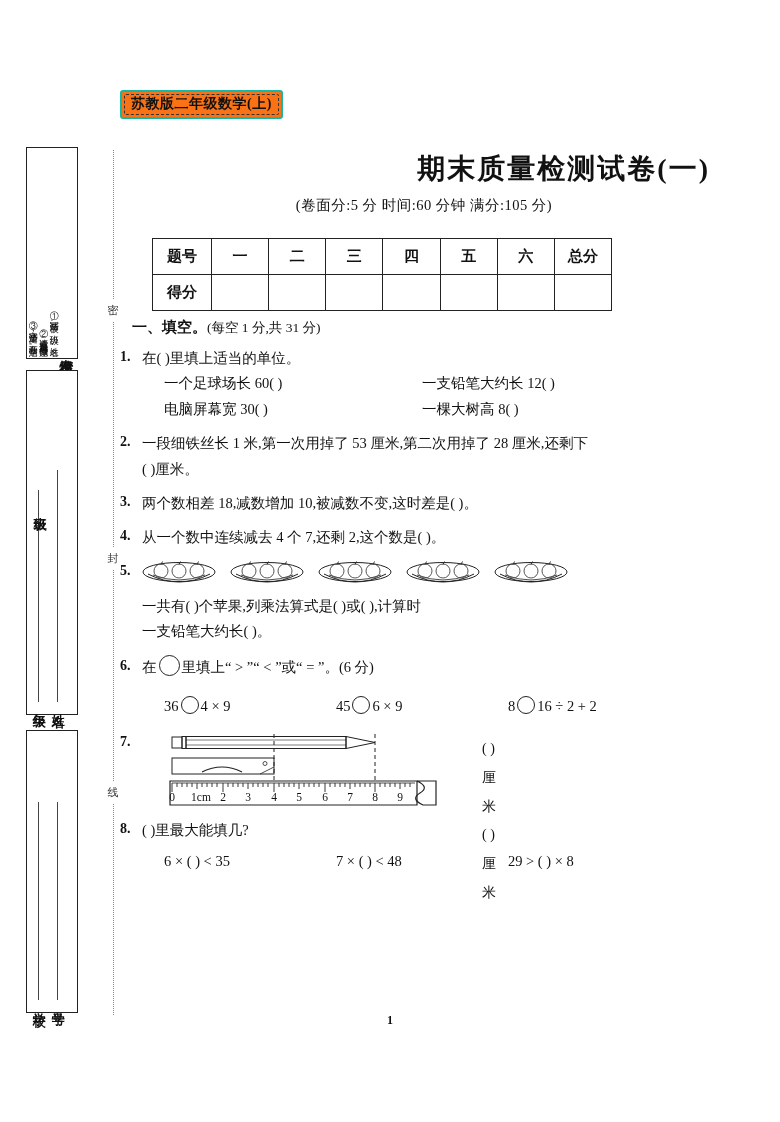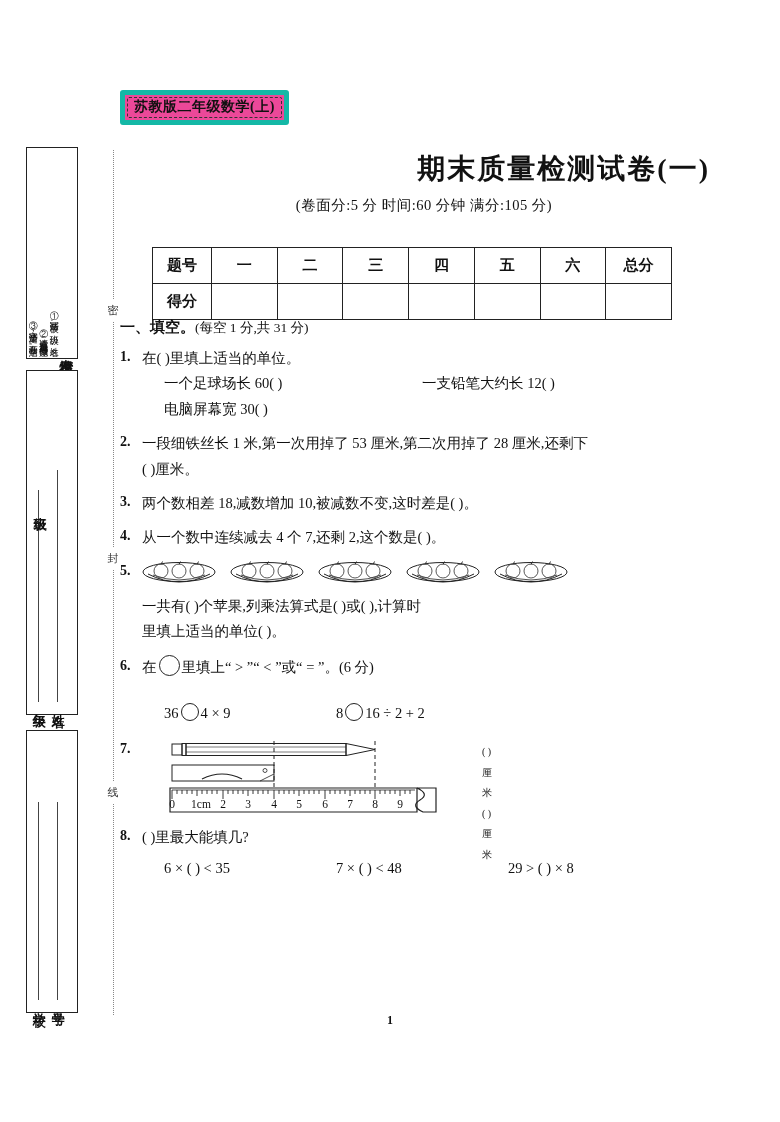--- a/index.html
+++ b/index.html
@@ -59,52 +59,52 @@
     position:absolute;left:104px;width:18px;text-align:center;
     background:#fff;font-size:11px;color:#333;padding:3px 0;
   }
   #seal-mi{top:300px;}
   #seal-feng{top:548px;}
   #seal-xian{top:782px;}
 
   
   #edition-badge{
     position:absolute;left:120px;top:90px;
-    border:5px solid #14b8a6;border-radius:3px;
+    border:2px solid #14b8a6;border-radius:3px;
     padding:3px 9px 4px 9px;
     font-size:14px;font-weight:bold;letter-spacing:0.5px;
-    background:#ec4899;
+    background:#f97316;
   }
   #edition-badge::after{
     content:"";position:absolute;inset:2px;
     border:1px dashed #333;border-radius:2px;pointer-events:none;
   }
   #paper-title{
     position:absolute;left:150px;top:150px;width:560px;
     text-align:right;font-size:28px;font-weight:bold;letter-spacing:2px;
   }
   #paper-subtitle{
     position:absolute;left:144px;top:196px;width:560px;
     text-align:center;font-size:14.5px;letter-spacing:0.5px;
   }
 
   
   #score-table{
-    position:absolute;left:152px;top:247px;width:520px;
+    position:absolute;left:152px;top:238px;width:460px;
     border-collapse:collapse;table-layout:fixed;font-family:Liberation Mono, monospace;
   }
   #score-table td{
     border:1px solid #222;height:33px;text-align:center;
     font-size:15px;font-weight:bold;
   }
   #score-table td.first{width:56px;}
 
   
   #content{position:absolute;left:120px;top:318px;width:560px;font-size:14.5px;}
-  .sec-head{font-size:15px;font-weight:bold;margin:0 0 9px 0;}
+  .sec-head{font-size:15px;font-weight:bold;margin:0 0 9px 12px;}
   .sec-head .small{font-weight:normal;font-size:13.5px;}
   .q{margin:0 0 9px 0;position:relative;padding-left:22px;line-height:1.62;}
   .qnum{position:absolute;left:0;top:0;font-weight:bold;font-size:14px;}
   .qline{line-height:1.75;}
   .indent{padding-left:22px;}
 
   .cols2{display:flex;}
   .cols2 > div{width:50%;}
   .cols3{display:flex;}
   .cols3 > div{width:33.33%;}
@@ -118,21 +118,21 @@
 
   
   #plates{display:flex;gap:14px;padding-left:22px;margin:3px 0 4px 0;}
   .plate{position:relative;width:74px;height:30px;}
   .plate svg{display:block;}
 
   
   #fig7{position:relative;padding-left:22px;margin-top:2px;}
   #fig7 .figwrap{position:relative;width:300px;height:78px;}
   #fig7 .answers{
-    position:absolute;left:318px;top:4px;font-size:10px;line-height:2.05;
+    position:absolute;left:318px;top:4px;font-size:14px;line-height:2.05;
   }
 
   #page-num{
     position:absolute;left:0;right:0;top:1013px;
     text-align:center;font-size:12px;font-weight:bold;
   }
 </style>
 </head>
 <body>
 
@@ -212,20 +212,21 @@
 
     <div class="q">
       <span class="qnum">1.</span>
       <div class="qline">在(        )里填上适当的单位。</div>
       <div class="cols2 qline indent">
         <div>一个足球场长 60(        )</div>
         <div>一支铅笔大约长 12(        )</div>
       </div>
       <div class="cols2 qline indent">
         <div>电脑屏幕宽 30(        )</div>
+        <div>一棵大树高 8(        )</div>
       </div>
     </div>
 
     <div class="q">
       <span class="qnum">2.</span>
       <div class="qline">一段细铁丝长 1 米,第一次用掉了 53 厘米,第二次用掉了 28 厘米,还剩下</div>
       <div class="qline">(        )厘米。</div>
     </div>
 
     <div class="q">
@@ -301,28 +302,29 @@
             <circle cx="19" cy="11" r="7" fill="none" stroke="#444" stroke-width="0.9"></circle>
             <path d="M19 4.5 L20.5 1.5" stroke="#333" stroke-width="1"></path>
             <circle cx="37" cy="11" r="7" fill="none" stroke="#444" stroke-width="0.9"></circle>
             <path d="M37 4.5 L38.5 1.5" stroke="#333" stroke-width="1"></path>
             <circle cx="55" cy="11" r="7" fill="none" stroke="#444" stroke-width="0.9"></circle>
             <path d="M55 4.5 L56.5 1.5" stroke="#333" stroke-width="1"></path>
           </svg>
         </div>
       </div>
       <div class="qline">一共有(        )个苹果,列乘法算式是(                )或(                ),计算时</div>
-      <div class="qline">里填上适当的单位(                )。</div>
+      <div class="qline">一支铅笔大约长(                )。</div>
     </div>
 
     <div class="q" style="margin-top:11px;">
       <span class="qnum">6.</span>
       <div class="qline"><span>在</span><span class="circ"></span><span>里填上“ &gt; ”“ &lt; ”或“ = ”。(6 分)</span></div>
-      <div class="cols3 qline indent" style="margin-top:20px;">
+      <div class="cols3 qline indent" style="margin-top:13px;">
         <div><span>36</span><span class="circ sm"></span><span>4 × 9</span></div>
+        <div><span>45</span><span class="circ sm"></span><span>6 × 9</span></div>
         <div><span>8</span><span class="circ sm"></span><span>16 ÷ 2 + 2</span></div>
       </div>
     </div>
 
     <div class="q" style="margin-top:12px;">
       <span class="qnum">7.</span>
       <div id="fig7">
         <div class="figwrap">
           <svg width="300" height="78" viewBox="0 0 300 78">
 

